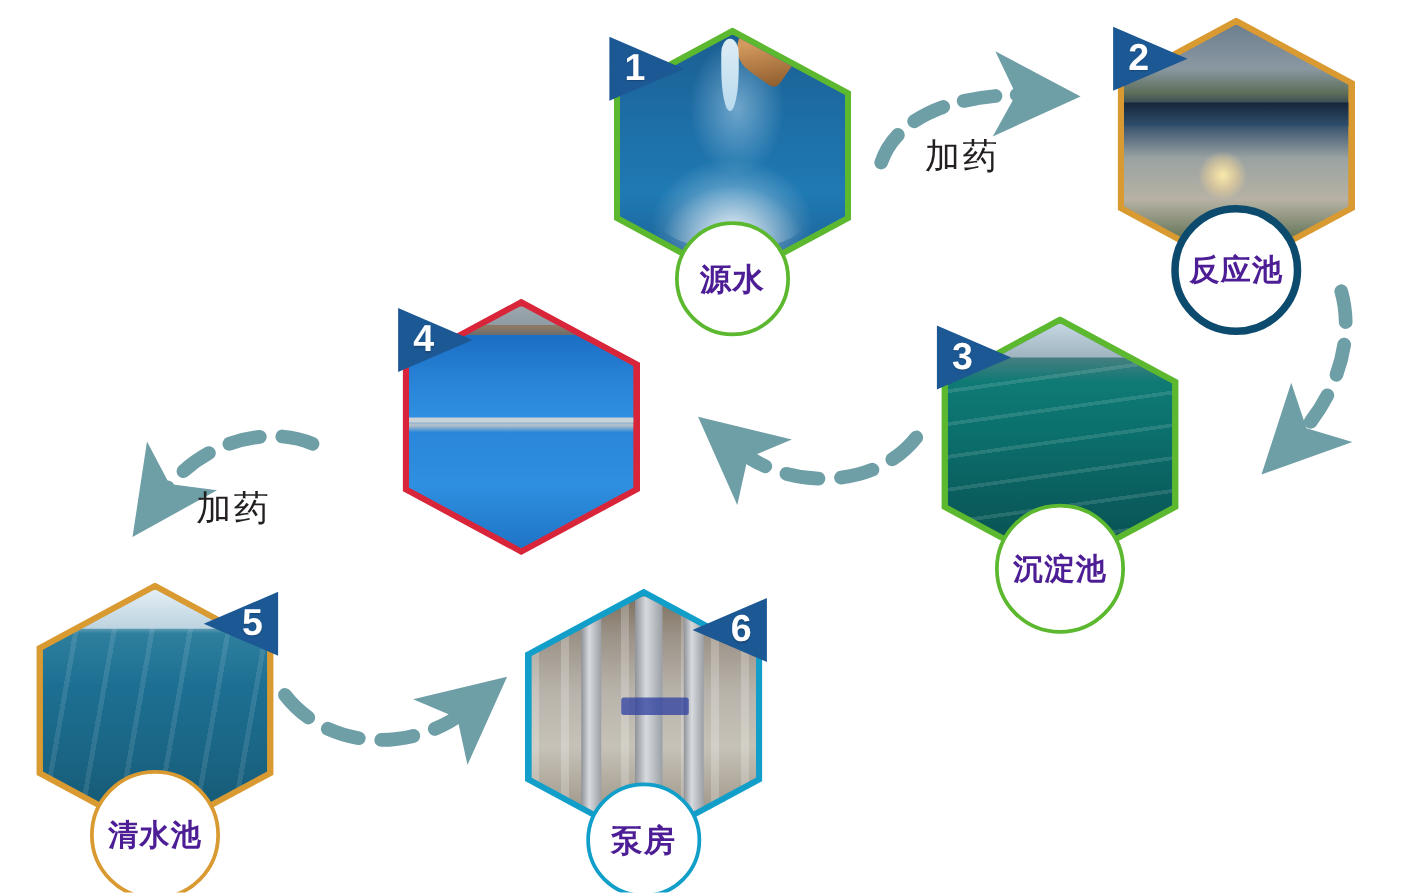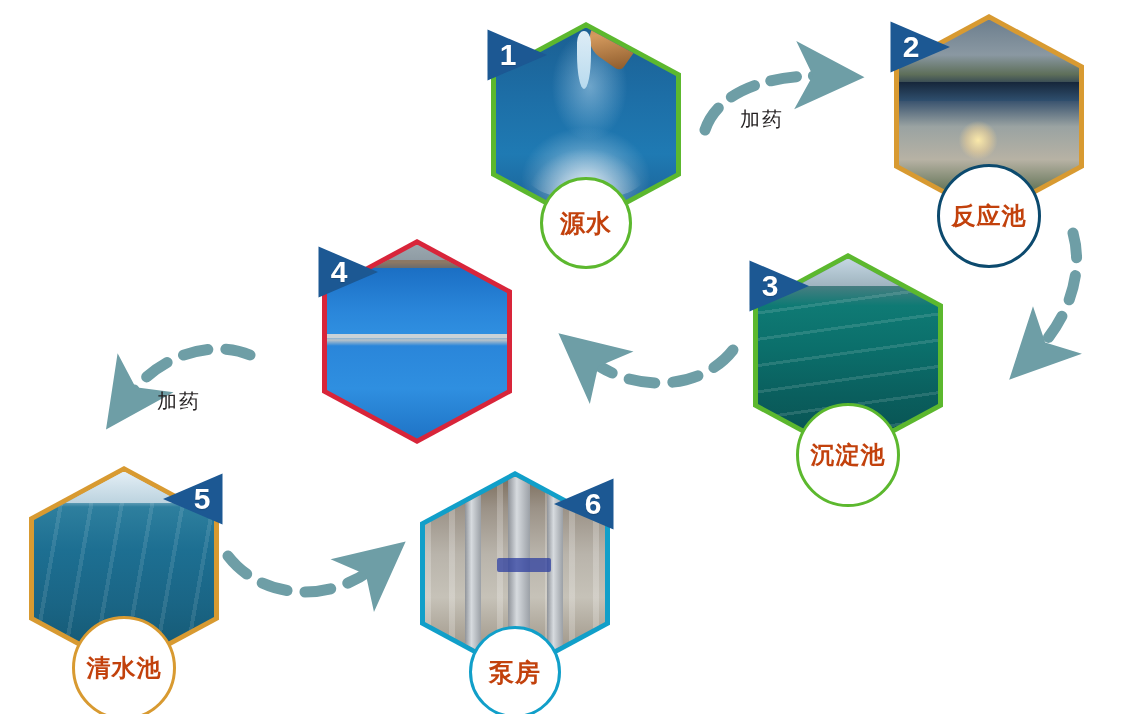--- a/index.html
+++ b/index.html
@@ -50,31 +50,31 @@
     padding-left:16px;box-sizing:border-box;
   }
   .badge-num{position:relative;z-index:2;}
 
   
   .caption{
     position:absolute;
     width:92px;height:92px;border-radius:50%;
     background:#ffffff;
     display:flex;align-items:center;justify-content:center;
-    font-size:25px;font-weight:700;color:#c2410c;
+    font-size:25px;font-weight:700;color:#4c1d95;
     letter-spacing:1px;
     box-sizing:border-box;
     left:49px;top:155px;
     white-space:nowrap;
   }
   .caption.wide{width:104px;height:104px;left:43px;top:150px;font-size:24px;}
 
   
   .arrow-label{
-    position:absolute;font-size:20px;color:#231f20;font-weight:400;
+    position:absolute;font-size:28px;color:#231f20;font-weight:400;
     letter-spacing:2px;white-space:nowrap;
   }
 
   
   .ph-source{
     background:
       radial-gradient(ellipse 60% 45% at 50% 78%, rgba(255,255,255,.55) 0%, rgba(255,255,255,0) 60%),
       radial-gradient(ellipse 30% 40% at 52% 30%, rgba(210,235,250,.45) 0%, rgba(210,235,250,0) 70%),
       linear-gradient(180deg,#1b5f92 0%,#1d6ea6 35%,#1f7ab3 65%,#1b5c8f 100%);
   }
@@ -193,21 +193,21 @@
       <div class="hex" style="background:#D89A31;"></div>
       <div class="hex-inner">
         <div class="photo ph-reaction">
           <div class="band"></div>
         </div>
       </div>
     </div>
     <div class="badge right-point">
       <span class="badge-num">2</span>
     </div>
-    <div class="caption wide" style="border:3px solid #0c4a6e;font-family:Liberation Serif, serif;">
+    <div class="caption wide" style="border:6px solid #0c4a6e;font-family:Liberation Serif, serif;">
       <span>反应池</span>
     </div>
   </div>
 
   <div class="node" style="left:753px;top:253px;">
     <div class="hexwrap">
       <div class="hex" style="background:#5CB82E;"></div>
       <div class="hex-inner">
         <div class="photo ph-sediment">
           <div class="sky"></div>

